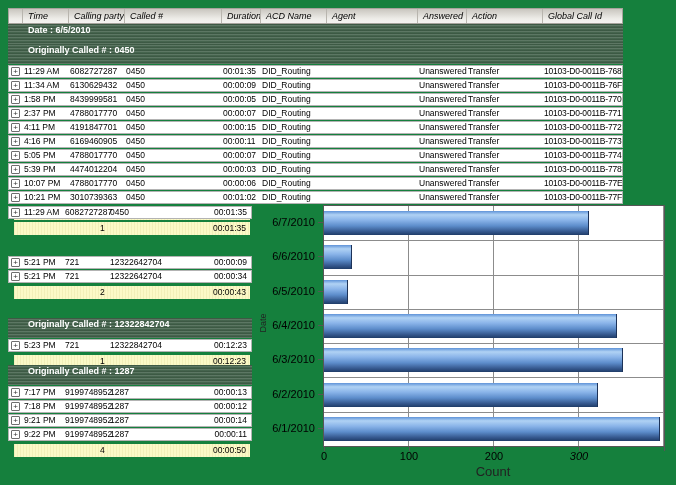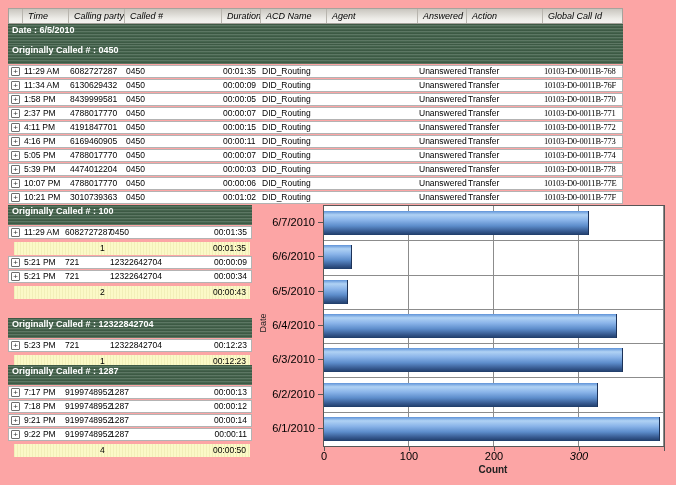--- a/index.html
+++ b/index.html
@@ -1,37 +1,37 @@
 <!DOCTYPE html>
 <html><head>
 <meta charset="utf-8">
 <style>
   html,body{margin:0;padding:0;background:#fff;}
-  .screen{position:relative;width:676px;height:485px;background:#fca5a5;overflow:hidden;
+  .screen{position:relative;width:676px;height:485px;background:#15803d;overflow:hidden;
           font-family:"Liberation Sans",sans-serif;color:#000;}
 
   
   .mainwrap{position:absolute;left:8px;top:8px;width:615px;}
   .hdr{display:grid;grid-template-columns:13px 46px 56px 97px 39px 66px 91px 49px 76px 1fr;
        height:14px;line-height:14px;background:linear-gradient(180deg,#c9c6bf,#eeede9 70%,#f4f3f0);
        border:1px solid #a6a39c;font-style:italic;font-size:9px;}
   .hdr span{padding-left:5px;border-left:1px solid #b8b5ae;white-space:nowrap;overflow:hidden;}
   .hdr span:first-child{border-left:none;}
   .banner{height:20px;line-height:12px;color:#fff;font-weight:bold;font-size:9px;
-          padding-left:4px;box-sizing:border-box;white-space:nowrap;
+          padding-left:20px;box-sizing:border-box;white-space:nowrap;
           background:#42614a;
           background-image:repeating-linear-gradient(0deg,rgba(255,255,255,.14) 0 1px,rgba(0,0,0,.08) 1px 2px,rgba(255,255,255,.02) 2px 3px);}
   .mrow,.grow{background:#fff;border:1px solid #b3b3b3;height:11px;line-height:11px;
               margin-top:1px;font-size:8.5px;white-space:nowrap;}
   .mrow{display:grid;grid-template-columns:13px 46px 56px 97px 39px 66px 91px 49px 76px 1fr;}
   .grow{display:grid;grid-template-columns:13px 41px 45px 70px 1fr;}
   .cell{padding-left:2px;overflow:visible;}
   .dur{text-align:right;padding-right:10px;}
   .gdur{text-align:right;padding-right:4px;}
-  .gid{text-align:left;padding-right:6px;letter-spacing:-0.2px;font-family:Liberation Serif, serif;}
+  .gid{text-align:left;padding-right:6px;letter-spacing:-0.2px;}
   .exp{display:inline-block;width:7px;height:7px;margin:1px 0 0 2px;border:1px solid #6e6e6e;
        border-radius:1px;background:#fff;color:#333;font-size:8px;line-height:7px;
        text-align:center;vertical-align:top;cursor:pointer;}
   .sumrow{position:relative;margin:3px 0 0 6px;width:236px;height:13px;line-height:13px;
           font-size:8.5px;background:#fbf9c7;
           background-image:repeating-linear-gradient(90deg,rgba(200,195,120,.18) 0 1px,transparent 1px 3px);}
   .sumcount{position:absolute;left:113px;}
   .gsumcount{position:absolute;left:86px;}
   .sumdur{position:absolute;right:4px;}
   .group{position:absolute;left:8px;width:244px;}
@@ -41,21 +41,21 @@
   .plot{position:absolute;left:68px;top:9px;width:340px;height:240px;
         border:1px solid #565656;background:#fff;}
   .vgrid{position:absolute;top:0;width:1px;height:240px;background:#8c8c8c;z-index:1;}
   .hgrid{position:absolute;left:0;width:340px;height:1px;background:#8c8c8c;z-index:1;}
   .bar{position:absolute;left:0;height:24px;z-index:2;border-right:1px solid #1c3258;
        background:linear-gradient(180deg,#5f93d8 0%,#b0d2f4 16%,#8ab4e9 38%,#5d8dcb 62%,#36598f 85%,#1f3c68 100%);}
   .ylab{position:absolute;width:60px;text-align:right;font-size:11px;line-height:12px;}
   .ytick{position:absolute;width:5px;height:1px;background:#565656;left:63px;}
   .xlab{position:absolute;transform:translateX(-50%);font-size:11px;}
   .xtick{position:absolute;width:1px;height:4px;background:#565656;}
-  .xtitle{position:absolute;left:68px;width:340px;text-align:center;font-size:10px;color:#222;font-weight:bold;}
+  .xtitle{position:absolute;left:68px;width:340px;text-align:center;font-size:13px;color:#222;}
   .ytitle{position:absolute;left:-12px;top:122px;width:40px;text-align:center;
           font-size:9px;color:#222;transform:rotate(-90deg);}
 </style>
 </head>
 <body>
 
 <div class="screen">
 
   <div class="mainwrap">
     <div class="hdr">
@@ -194,21 +194,20 @@
       <span class="cell gid">10103-D0-0011B-77F</span>
     </div>
 
     <div class="sumrow">
       <span class="sumcount">10</span>
       <span class="sumdur">00:03:40</span>
     </div>
   </div>
 
   <div class="group" style="top:205px">
-    <div class="banner">Originally Called # : 100</div>
     <div class="grow">
       <span><span class="exp">+</span></span>
       <span class="cell">11:29 AM</span>
       <span class="cell">6082727287</span>
       <span class="cell">0450</span>
       <span class="cell gdur">00:01:35</span>
     </div>
     <div class="sumrow">
       <span class="gsumcount">1</span>
       <span class="sumdur">00:01:35</span>

